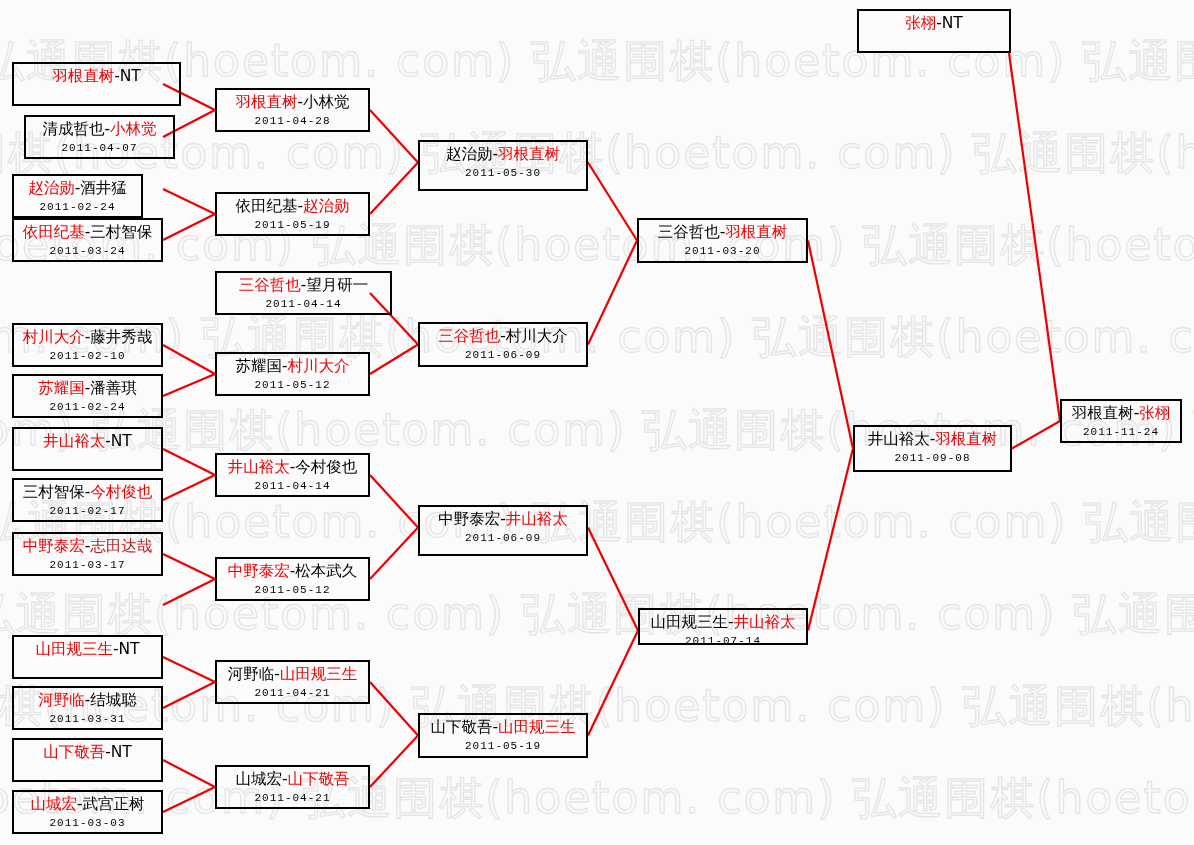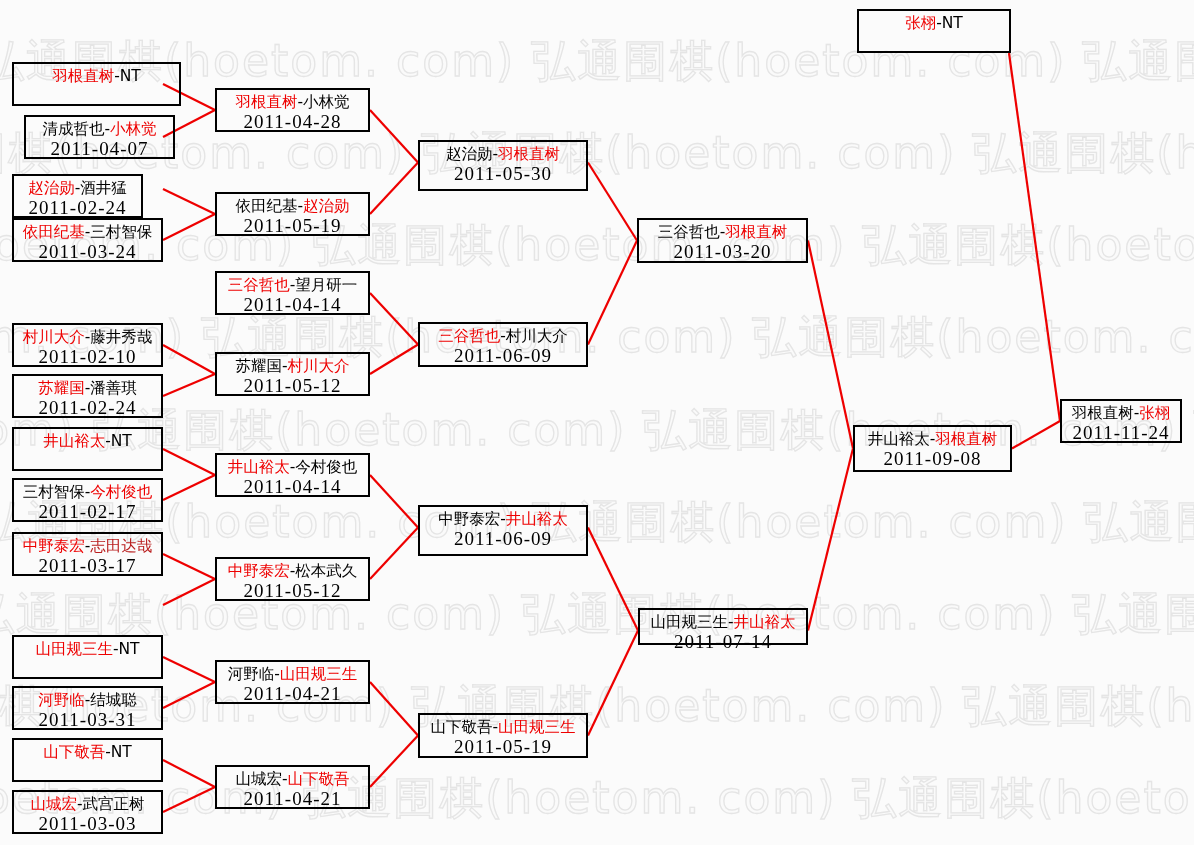--- a/index.html
+++ b/index.html
@@ -31,24 +31,24 @@
     text-align:center;
     padding-top:2px;
     z-index:2;
   }
   .match .names{
     font-size:15.5px;
     line-height:20px;
     white-space:nowrap;
   }
   .match .date{
-    font-size:19px;
+    font-size:11px;
     line-height:19px;
     letter-spacing:1px;
-    font-family:Liberation Serif, serif;
+    font-family:Liberation Mono, monospace;
   }
 </style>
 </head>
 <body>
 
 <div class="stage" id="stage">
   <div class="wm-layer" id="wm">
       <div class="wm-row" style="top: 32px; left: -20px;">弘通围棋(hoetom. com)  弘通围棋(hoetom. com)  弘通围棋(hoetom. com)  弘通围棋(hoetom. com)  </div>
       <div class="wm-row" style="top: 124px; left: -130px;">弘通围棋(hoetom. com)  弘通围棋(hoetom. com)  弘通围棋(hoetom. com)  弘通围棋(hoetom. com)  </div>
       <div class="wm-row" style="top: 216px; left: -240px;">弘通围棋(hoetom. com)  弘通围棋(hoetom. com)  弘通围棋(hoetom. com)  弘通围棋(hoetom. com)  </div>
@@ -144,21 +144,21 @@
       <div class="date">2011-03-03</div>
     </div>
     <div class="match" style="left: 215px; top: 88px; width: 155px; height: 44px; border-color: rgb(0, 0, 0);">
       <div class="names"><span style="color: rgb(238, 0, 0);">羽根直树</span><span style="color: rgb(0, 0, 0);">-</span><span style="color: rgb(0, 0, 0);">小林觉</span></div>
       <div class="date">2011-04-28</div>
     </div>
     <div class="match" style="left: 215px; top: 192px; width: 155px; height: 44px; border-color: rgb(0, 0, 0);">
       <div class="names"><span style="color: rgb(0, 0, 0);">依田纪基</span><span style="color: rgb(0, 0, 0);">-</span><span style="color: rgb(238, 0, 0);">赵治勋</span></div>
       <div class="date">2011-05-19</div>
     </div>
-    <div class="match" style="left: 215px; top: 271px; width: 155px; height: 44px; border-color: rgb(0, 0, 0);">
+    <div class="match" style="left: 215px; top: 271px; width: 177px; height: 44px; border-color: rgb(0, 0, 0);">
       <div class="names"><span style="color: rgb(238, 0, 0);">三谷哲也</span><span style="color: rgb(0, 0, 0);">-</span><span style="color: rgb(0, 0, 0);">望月研一</span></div>
       <div class="date">2011-04-14</div>
     </div>
     <div class="match" style="left: 215px; top: 352px; width: 155px; height: 44px; border-color: rgb(0, 0, 0);">
       <div class="names"><span style="color: rgb(0, 0, 0);">苏耀国</span><span style="color: rgb(0, 0, 0);">-</span><span style="color: rgb(238, 0, 0);">村川大介</span></div>
       <div class="date">2011-05-12</div>
     </div>
     <div class="match" style="left: 215px; top: 453px; width: 155px; height: 44px; border-color: rgb(0, 0, 0);">
       <div class="names"><span style="color: rgb(238, 0, 0);">井山裕太</span><span style="color: rgb(0, 0, 0);">-</span><span style="color: rgb(0, 0, 0);">今村俊也</span></div>
       <div class="date">2011-04-14</div>

